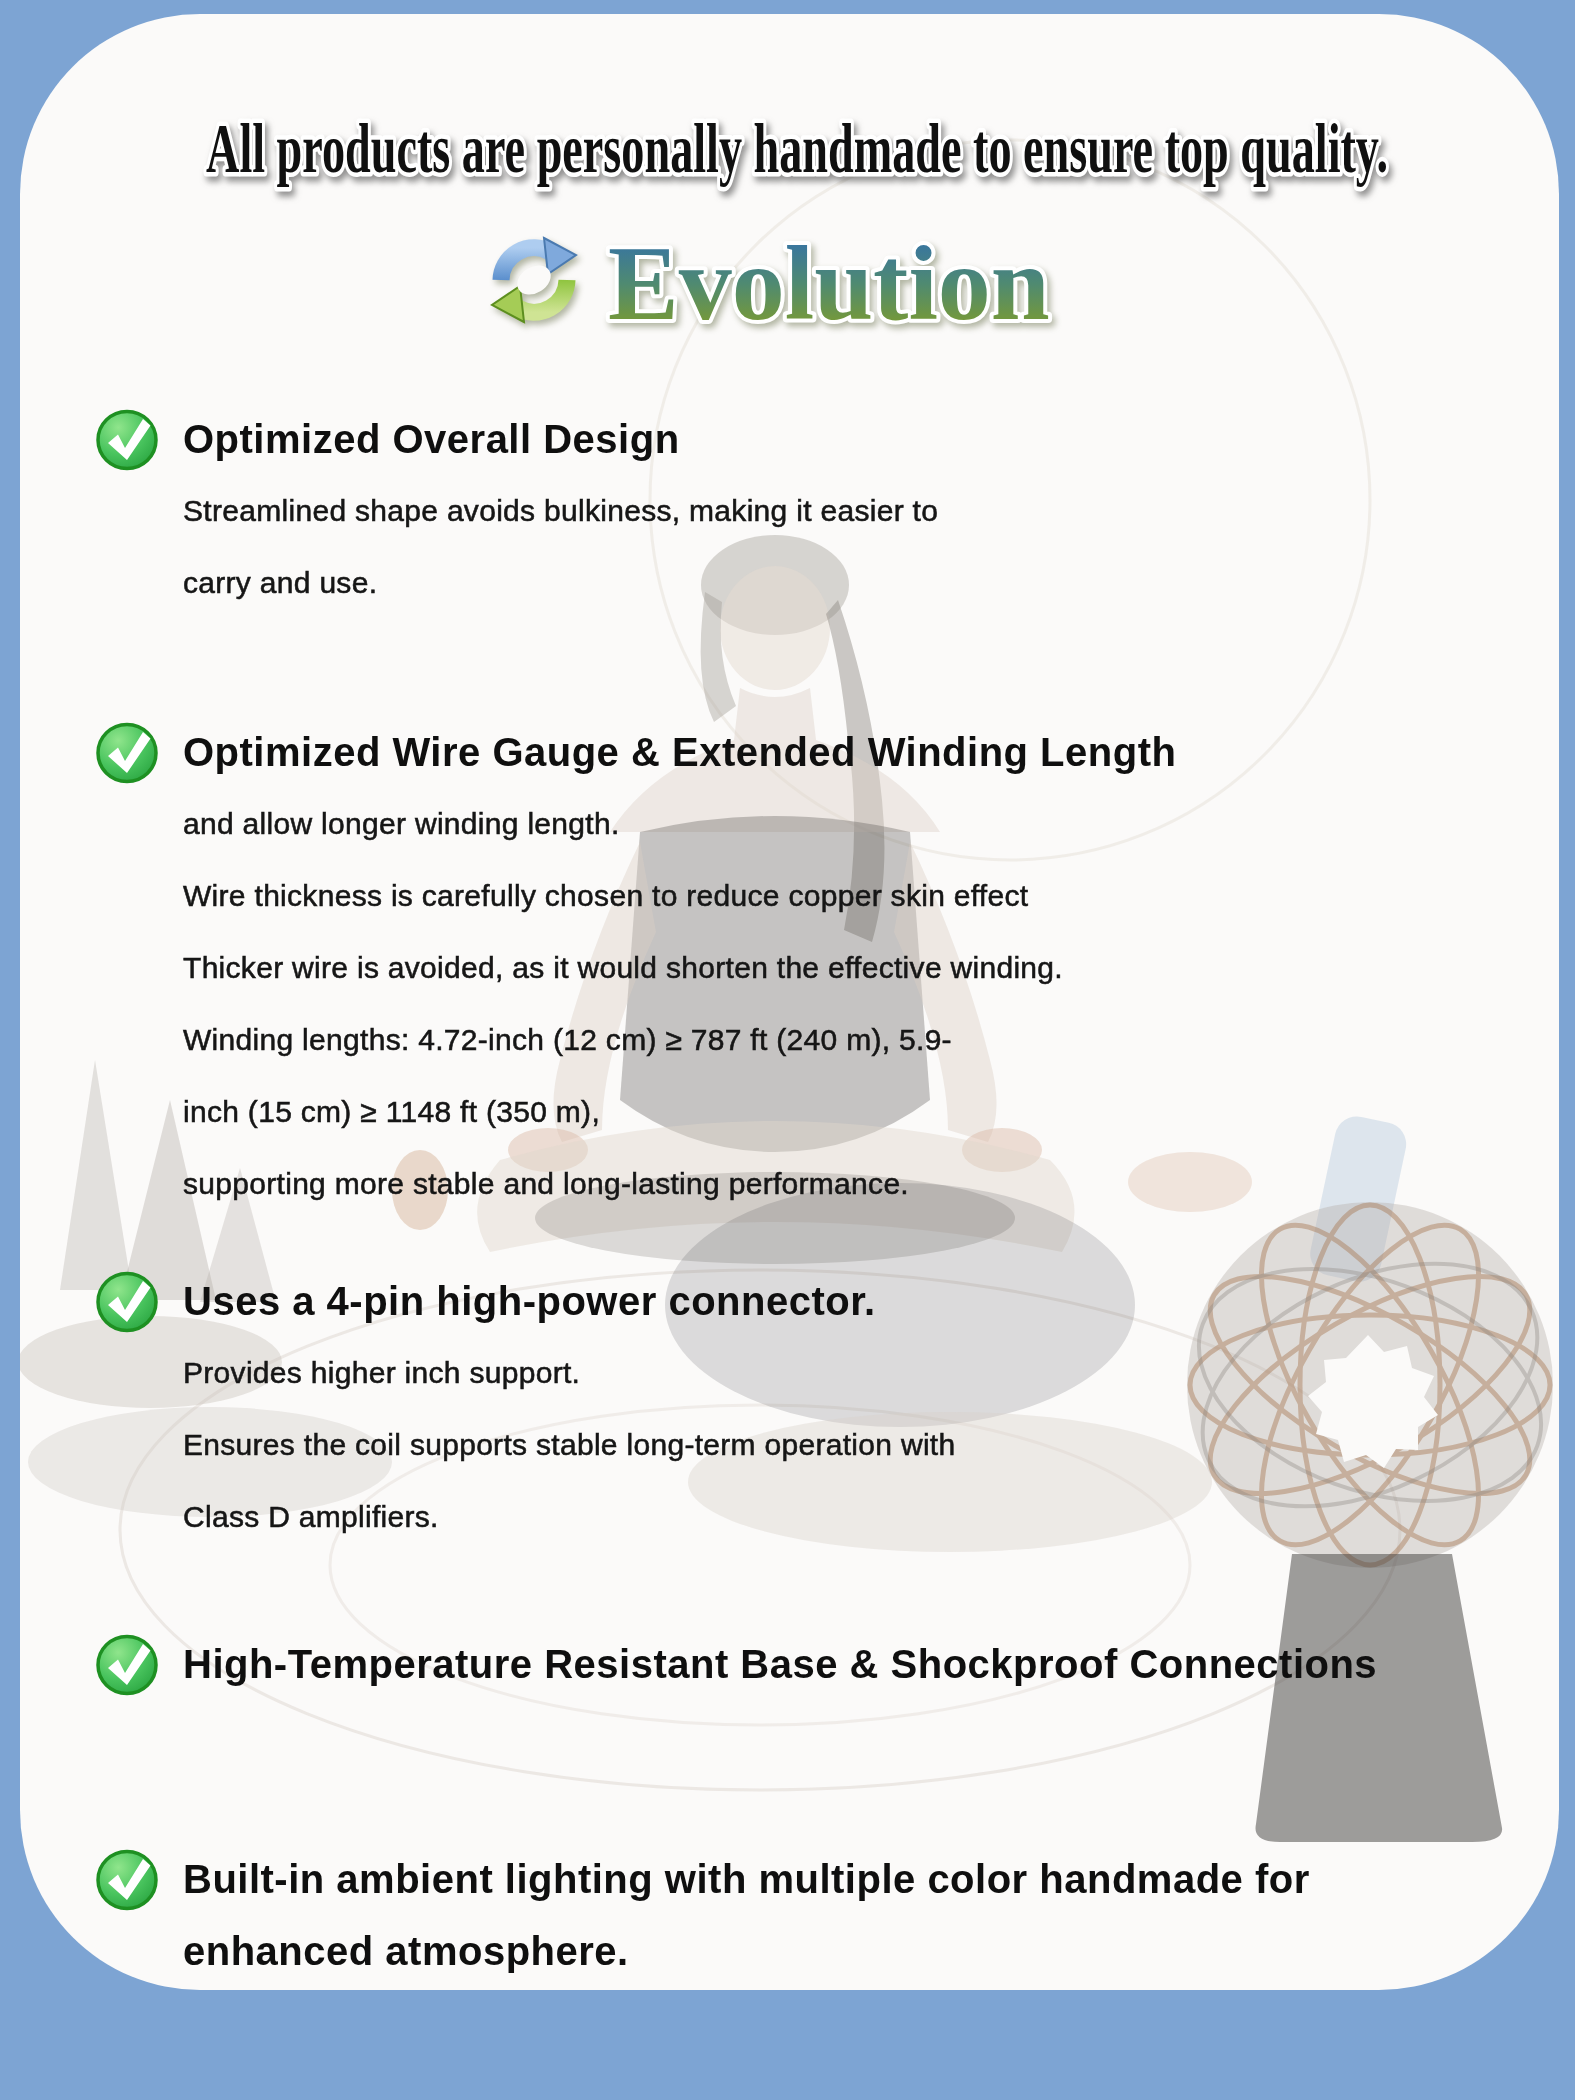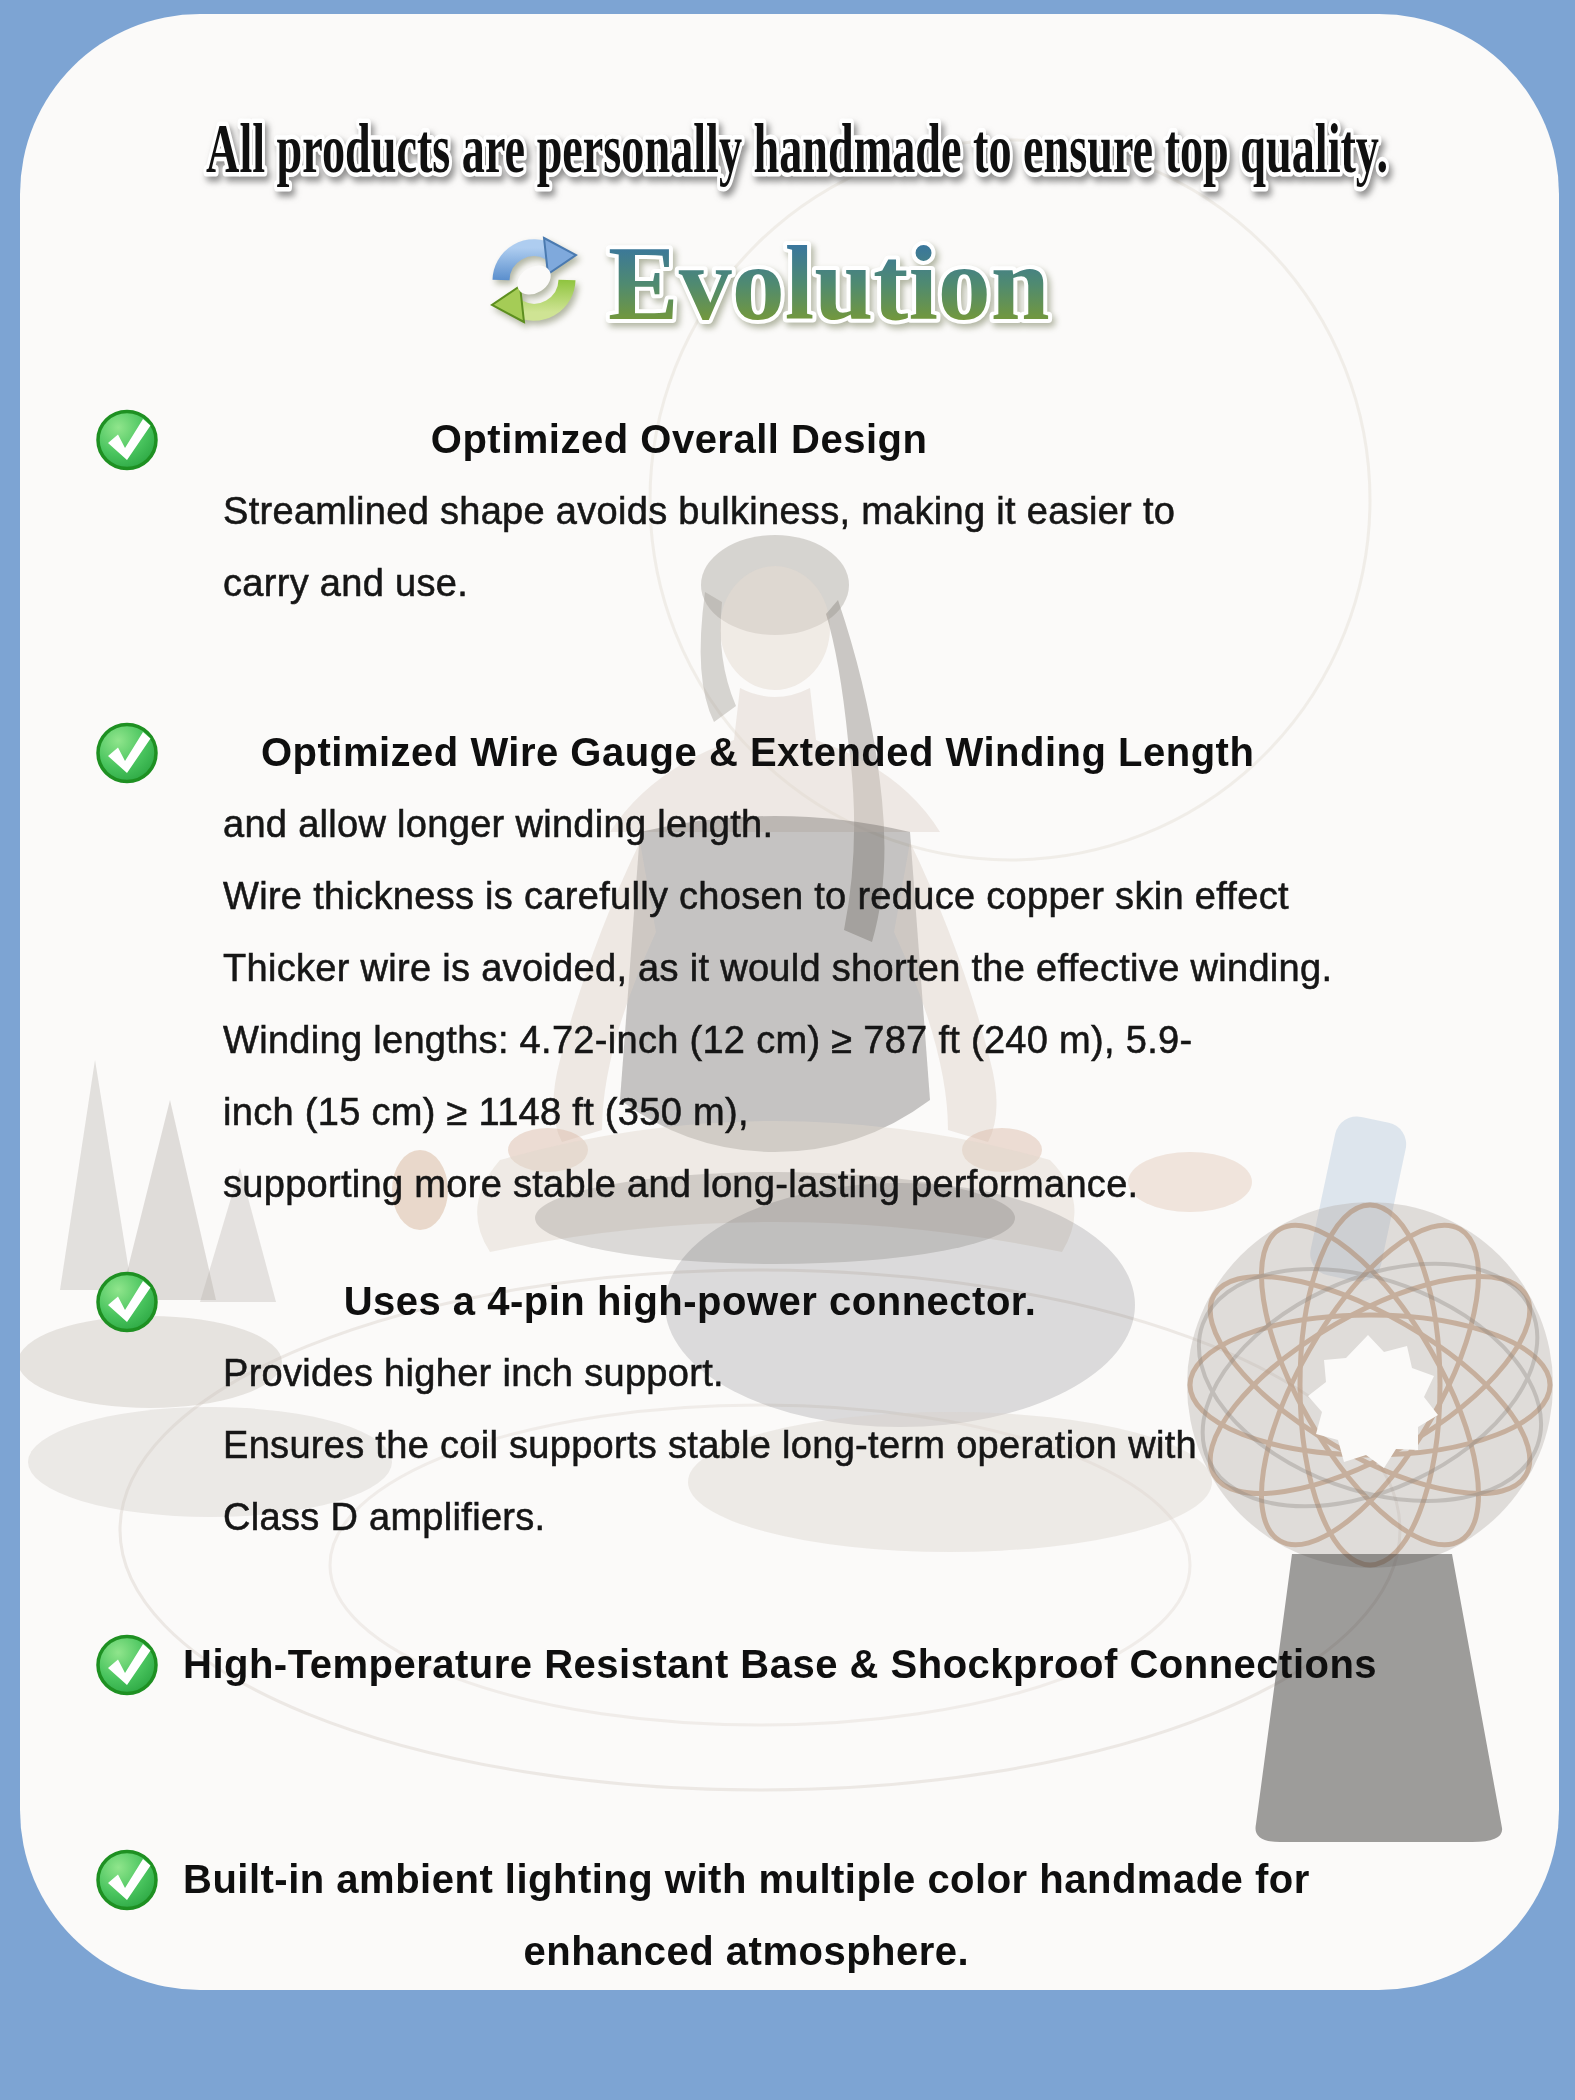--- a/index.html
+++ b/index.html
@@ -16,25 +16,25 @@
   .title-svg{position:absolute;left:0;top:40px;width:1575px;height:150px;
     filter:drop-shadow(3px 5px 3px rgba(60,60,60,.55));}
   .logo-svg{position:absolute;left:0;top:170px;width:1575px;height:170px;
     filter:drop-shadow(3px 4px 3px rgba(90,100,60,.45));}
   .feature{position:absolute;left:75px;display:flex;gap:24px;align-items:flex-start;}
   .f0{top:389px}.f1{top:702px}.f2{top:1251px}.f3{top:1614px}.f4{top:1829px}
   .feature .check{flex:0 0 64px;width:64px;height:64px;margin-top:4px;}
   .lines{display:block;}
   .hl{
     font-size:40px;line-height:72px;font-weight:700;color:#0f0f0f;
-    letter-spacing:.5px;white-space:nowrap;text-align:center;
+    letter-spacing:.5px;white-space:nowrap;
   }
   .bl{
-    font-size:38px;line-height:72px;font-weight:400;color:#161616;
-    -webkit-text-stroke:.55px #161616;letter-spacing:.3px;white-space:nowrap;margin-left:40px;
+    font-size:30px;line-height:72px;font-weight:400;color:#161616;
+    -webkit-text-stroke:.55px #161616;letter-spacing:.3px;white-space:nowrap;
   }
 </style>
 </head>
 <body>
 
 <div class="card">
 
   <svg class="bgart" viewBox="0 0 1575 2100" aria-hidden="true">
     <g fill="none">
       <circle cx="1010" cy="500" r="360" stroke="#e7e1db" stroke-width="3" opacity="0.55"></circle>

